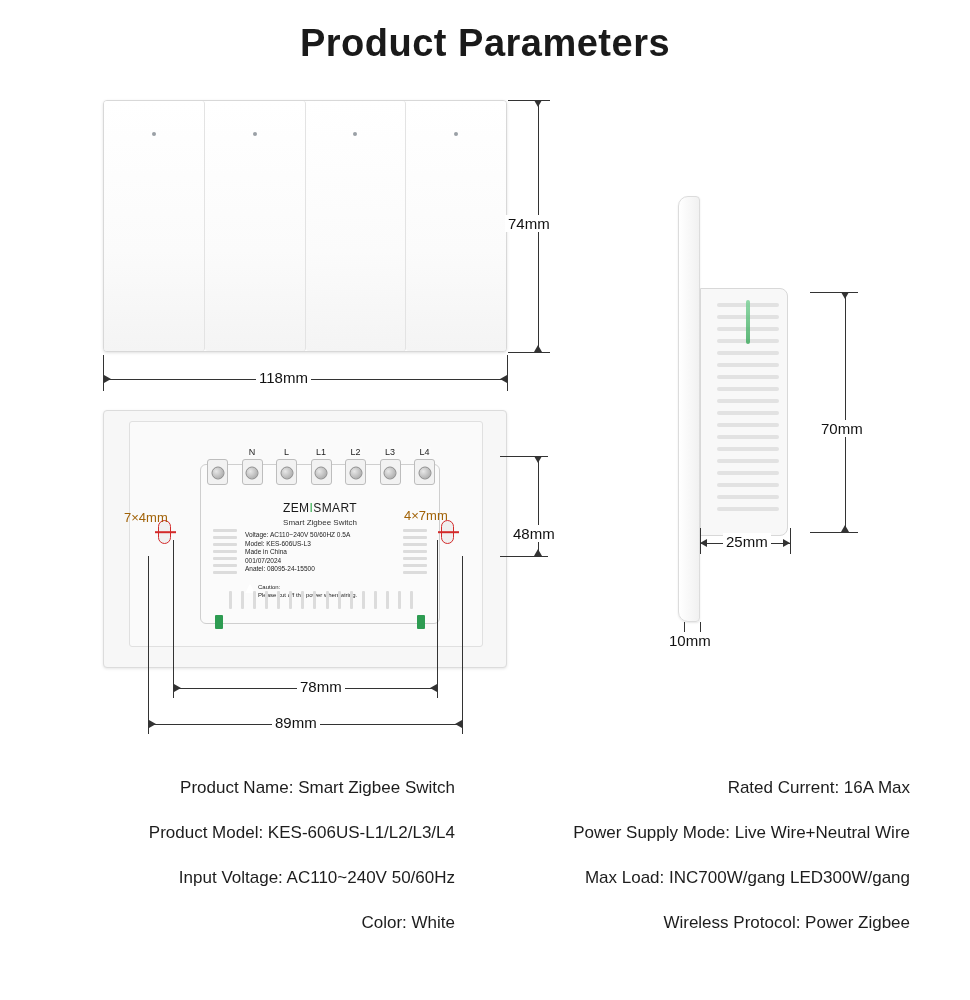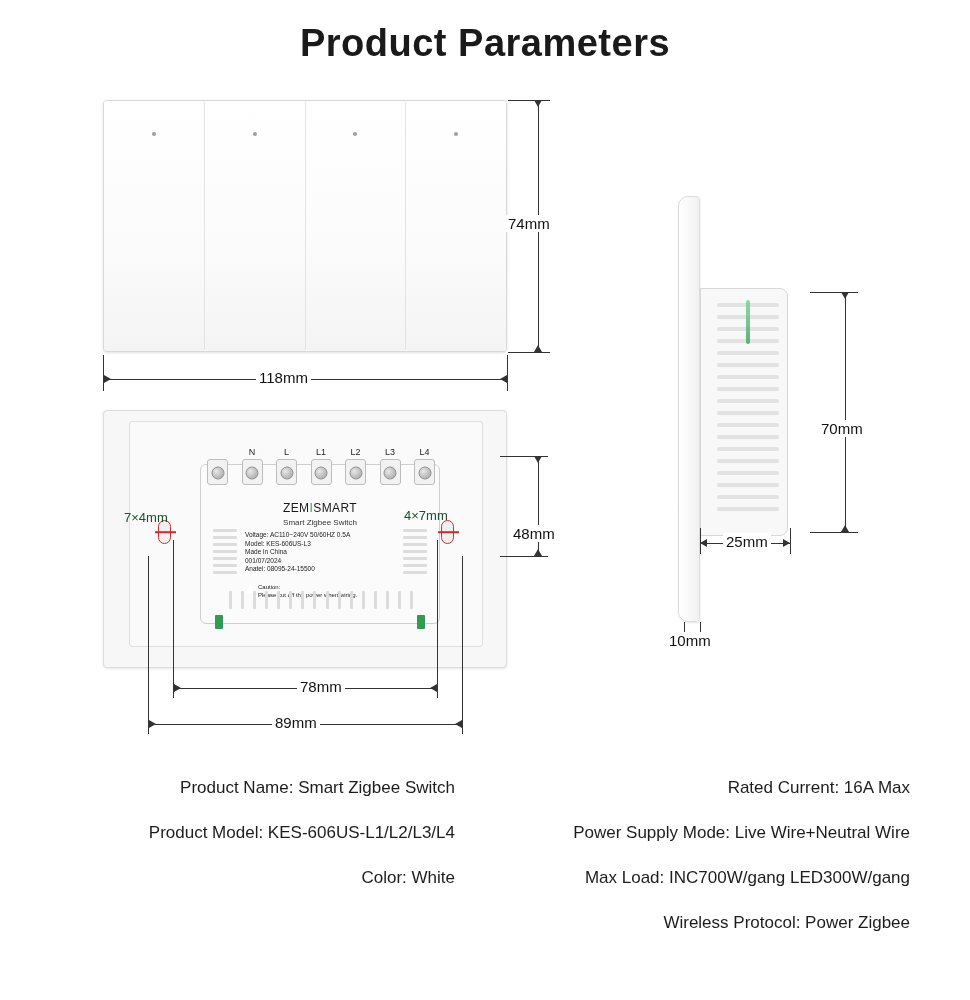--- a/index.html
+++ b/index.html
@@ -252,21 +252,21 @@
     left: -4px;
     top: 50%;
     width: 21px;
     height: 1.6px;
     background: #d32b2b;
     transform: translateY(-50%);
   }
   .red-label {
     position: absolute;
     font-size: 13px;
-    color: #14532d;
+    color: #a16207;
     font-weight: 500;
     white-space: nowrap;
   }
 
   
   #side-plate {
     position: absolute;
     left: 678px;
     top: 196px;
     width: 22px;
@@ -518,20 +518,21 @@
 
 <div class="dim-line-v" style="left:684px; top:622px; height:22px;"></div>
 <div class="dim-line-v" style="left:700px; top:622px; height:22px;"></div>
 <div class="dim-line-h" style="left:684px; top:644px; width:16px;"></div>
 <div class="dim-label" style="left:666px; top:632px;">10mm</div>
 
 <div class="specs">
   <div class="spec-col left">
     <p>Product Name: Smart Zigbee Switch</p>
     <p>Product Model: KES-606US-L1/L2/L3/L4</p>
+    <p>Input Voltage: AC110~240V 50/60Hz</p>
     <p>Color: White</p>
   </div>
   <div class="spec-col right">
     <p>Rated Current: 16A Max</p>
     <p>Power Supply Mode: Live Wire+Neutral Wire</p>
     <p>Max Load: INC700W/gang   LED300W/gang</p>
     <p>Wireless Protocol: Power Zigbee</p>
   </div>
 </div>
 

